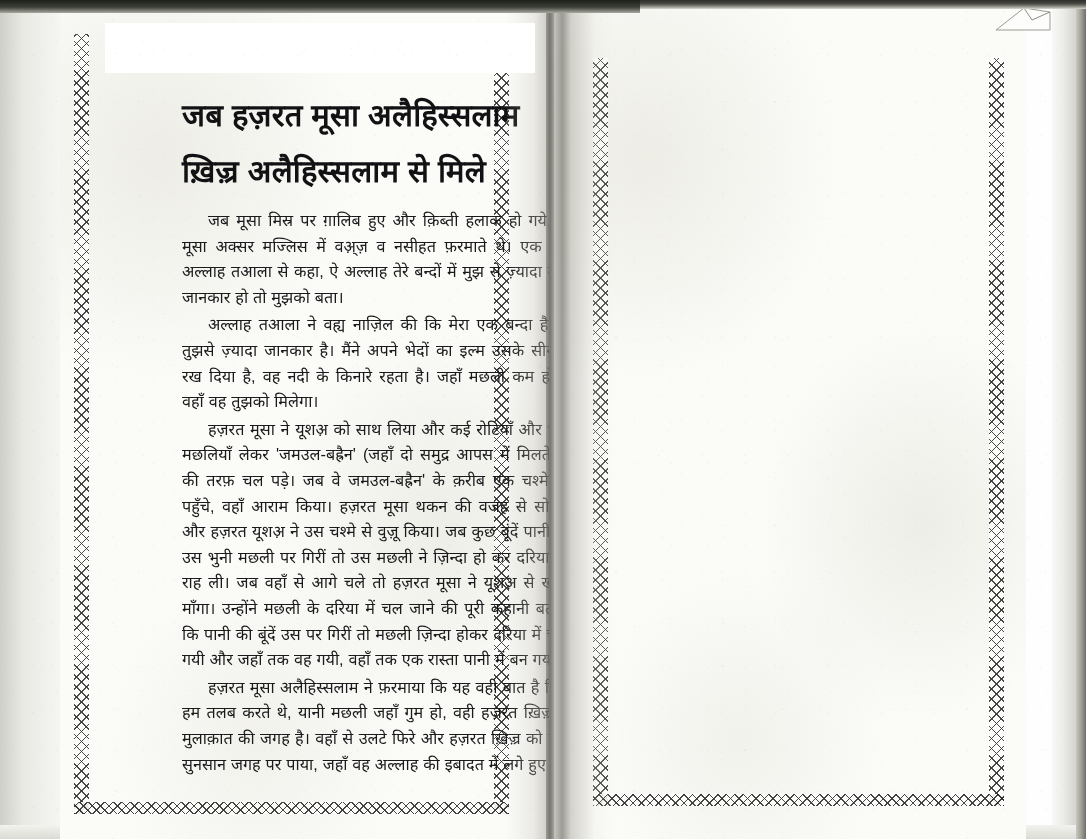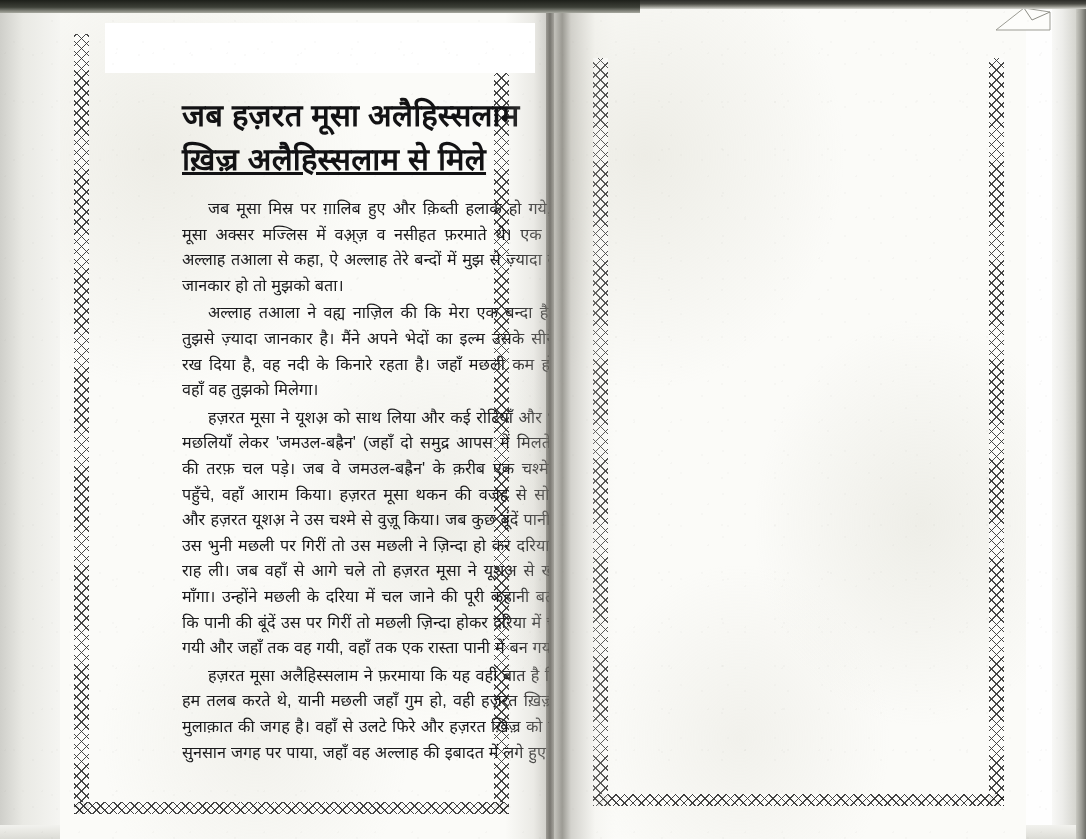--- a/index.html
+++ b/index.html
@@ -150,21 +150,21 @@
   .headline {
     font-size: 31px;
     font-weight: 700;
     line-height: 1.42;
     letter-spacing: .2px;
     margin: 0 0 14px 0;
     text-align: left;
     color: #121214;
   }
   .headline .hl-line { display: block; }
-  .headline .hl-line + .hl-line { margin-top: 0; text-decoration: underline; }
+  .headline .hl-line + .hl-line { margin-top: 12px; }
 
   .para {
     font-size: 16.2px;
     line-height: 25.6px;
     text-align: justify;
     text-justify: inter-word;
     text-indent: 26px;
     margin: 0 0 2px 0;
     color: #1a1a1c;
     word-spacing: .4px;

